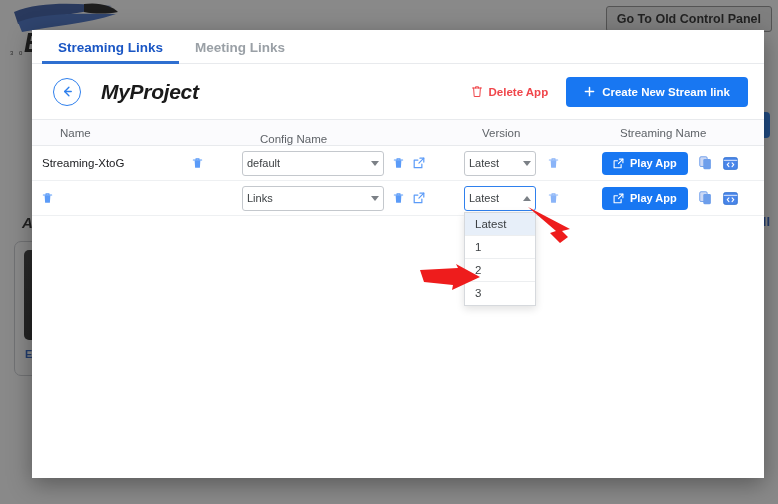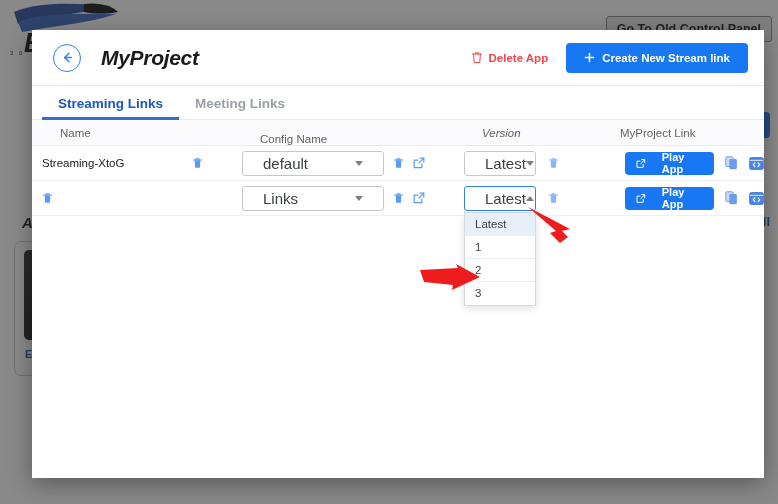--- a/index.html
+++ b/index.html
@@ -27,21 +27,21 @@
     position: absolute; left: 24px; top: 28px;
     font-size: 27px; font-weight: 800; font-style: italic;
     letter-spacing: -1px; color: #111111;
     font-family: "Liberation Sans", sans-serif;
   }
   #bg-logo-sub {
     position: absolute; left: 10px; top: 50px;
     font-size: 6px; letter-spacing: 2px; color: #333;
   }
   #bg-oldpanel {
-    position: absolute; right: 6px; top: 16px;
+    position: absolute; right: 6px; top: 6px;
     padding: 5px 10px;
     border: 1px solid #8a8a8a;
     background: #e9e9e9;
     border-radius: 3px;
     font-size: 12.5px; font-weight: bold; color: #1a1a1a;
     white-space: nowrap;
   }
   #bg-apps-title {
     position: absolute; left: 22px; top: 214px;
     font-size: 15px; font-weight: 800; font-style: italic; color: #1a1a1a;
@@ -150,57 +150,57 @@
   #table-head {
     display: flex; align-items: center;
     height: 26px;
     background: #fbfbfd;
     border-bottom: 1px solid #e8eaed;
     font-size: 11.5px; color: #5f6368;
     padding-left: 28px;
   }
   .col-name    { width: 200px; padding-left: 0px; }
   .col-config  { width: 222px; margin-top: 12px; }
-  .col-version { width: 138px; font-style: italic; }
+  .col-version { width: 138px; }
   .col-link    { flex: 1; }
 
   .row {
     display: flex; align-items: center;
     height: 35px;
     border-bottom: 1px solid #eef0f2;
     padding-left: 10px;
     font-size: 11.5px; color: #202124;
   }
   .cell-name { width: 200px; display: flex; align-items: center; }
   .name-text { width: 150px; color: #202124; font-size: 11.5px; }
   .cell-config { width: 222px; display: flex; align-items: center; gap: 9px; }
-  .cell-version { width: 161px; display: flex; align-items: center; gap: 12px; position: relative; }
+  .cell-version { width: 138px; display: flex; align-items: center; gap: 12px; position: relative; }
   .cell-link { flex: 1; display: flex; align-items: center; gap: 11px; }
 
   .select {
     width: 142px; height: 25px;
     border: 1px solid #c4c8cd; border-radius: 3px;
     background: #fff;
     display: flex; align-items: center;
-    padding: 0 20px;
-    font-size: 15px; color: #3c4043;
+    padding: 0 4px;
+    font-size: 11px; color: #3c4043;
     cursor: pointer;
   }
   .select .sel-val { flex: 1; }
   .select.small { width: 72px; }
   .select.open { border: 1.6px solid #2f80ed; }
 
   .caret { width: 0; height: 0; border-left: 4px solid transparent; border-right: 4px solid transparent; }
   .caret.down { border-top: 5px solid #7b8086; }
   .caret.up   { border-bottom: 5px solid #7b8086; }
 
   .icon-btn { cursor: pointer; display: inline-flex; align-items: center; }
 
   .play-btn {
-    display: flex; align-items: center; gap: 16px;
+    display: flex; align-items: center; gap: 6px;
     background: #1877f2; color: #fff;
     border-radius: 4px;
     height: 23px; padding: 0 11px;
     font-size: 11px; font-weight: bold;
     cursor: pointer;
   }
 
   
   #version-dropdown {
     position: absolute;
@@ -250,20 +250,25 @@
     <div id="bg-card-label">E</div>
   </div>
 
   <div id="bg-right-btn"></div>
 </div>
 
 <div id="dim"></div>
 
 <div id="modal">
 
+  <div id="tabs">
+    <div class="tab active">Streaming Links</div>
+    <div class="tab">Meeting Links</div>
+  </div>
+
   <div id="modal-header">
     <div id="back-btn">
       <svg width="15" height="15" viewBox="0 0 16 16">
         <path d="M9.5 3.5 L5 8 L9.5 12.5" fill="none" stroke="#2f80ed" stroke-width="1.5" stroke-linecap="round" stroke-linejoin="round"></path>
         <path d="M5 8 H12" stroke="#2f80ed" stroke-width="1.5" stroke-linecap="round"></path>
       </svg>
     </div>
     <div id="modal-title">MyProject</div>
 
     <div id="header-actions">
@@ -276,31 +281,26 @@
 
       <div id="create-link-btn">
         <svg width="11" height="11" viewBox="0 0 12 12">
           <path d="M6 1.5 V10.5 M1.5 6 H10.5" stroke="#ffffff" stroke-width="1.6" stroke-linecap="round"></path>
         </svg>
         <span>Create New Stream link</span>
       </div>
     </div>
   </div>
 
-  <div id="tabs">
-    <div class="tab active">Streaming Links</div>
-    <div class="tab">Meeting Links</div>
-  </div>
-
   <div id="table">
     <div id="table-head">
       <div class="col-name">Name</div>
       <div class="col-config">Config Name</div>
       <div class="col-version">Version</div>
-      <div class="col-link">MyProject Link</div>
+      <div class="col-link">Streaming Name</div>
     </div>
 
     <div class="row">
       <div class="cell-name">
         <span class="name-text">Streaming-XtoG</span>
         <span class="icon-btn">
           <svg width="11" height="12" viewBox="0 0 12 13">
             <path d="M1.4 3.2 H10.6 M4.4 3.2 V1.9 H7.6 V3.2" fill="none" stroke="#5b9bf8" stroke-width="1.1" stroke-linecap="round"></path>
             <path d="M2.9 3.4 H9.1 L8.6 11.6 H3.4 Z" fill="#5b9bf8"></path>
           </svg>

